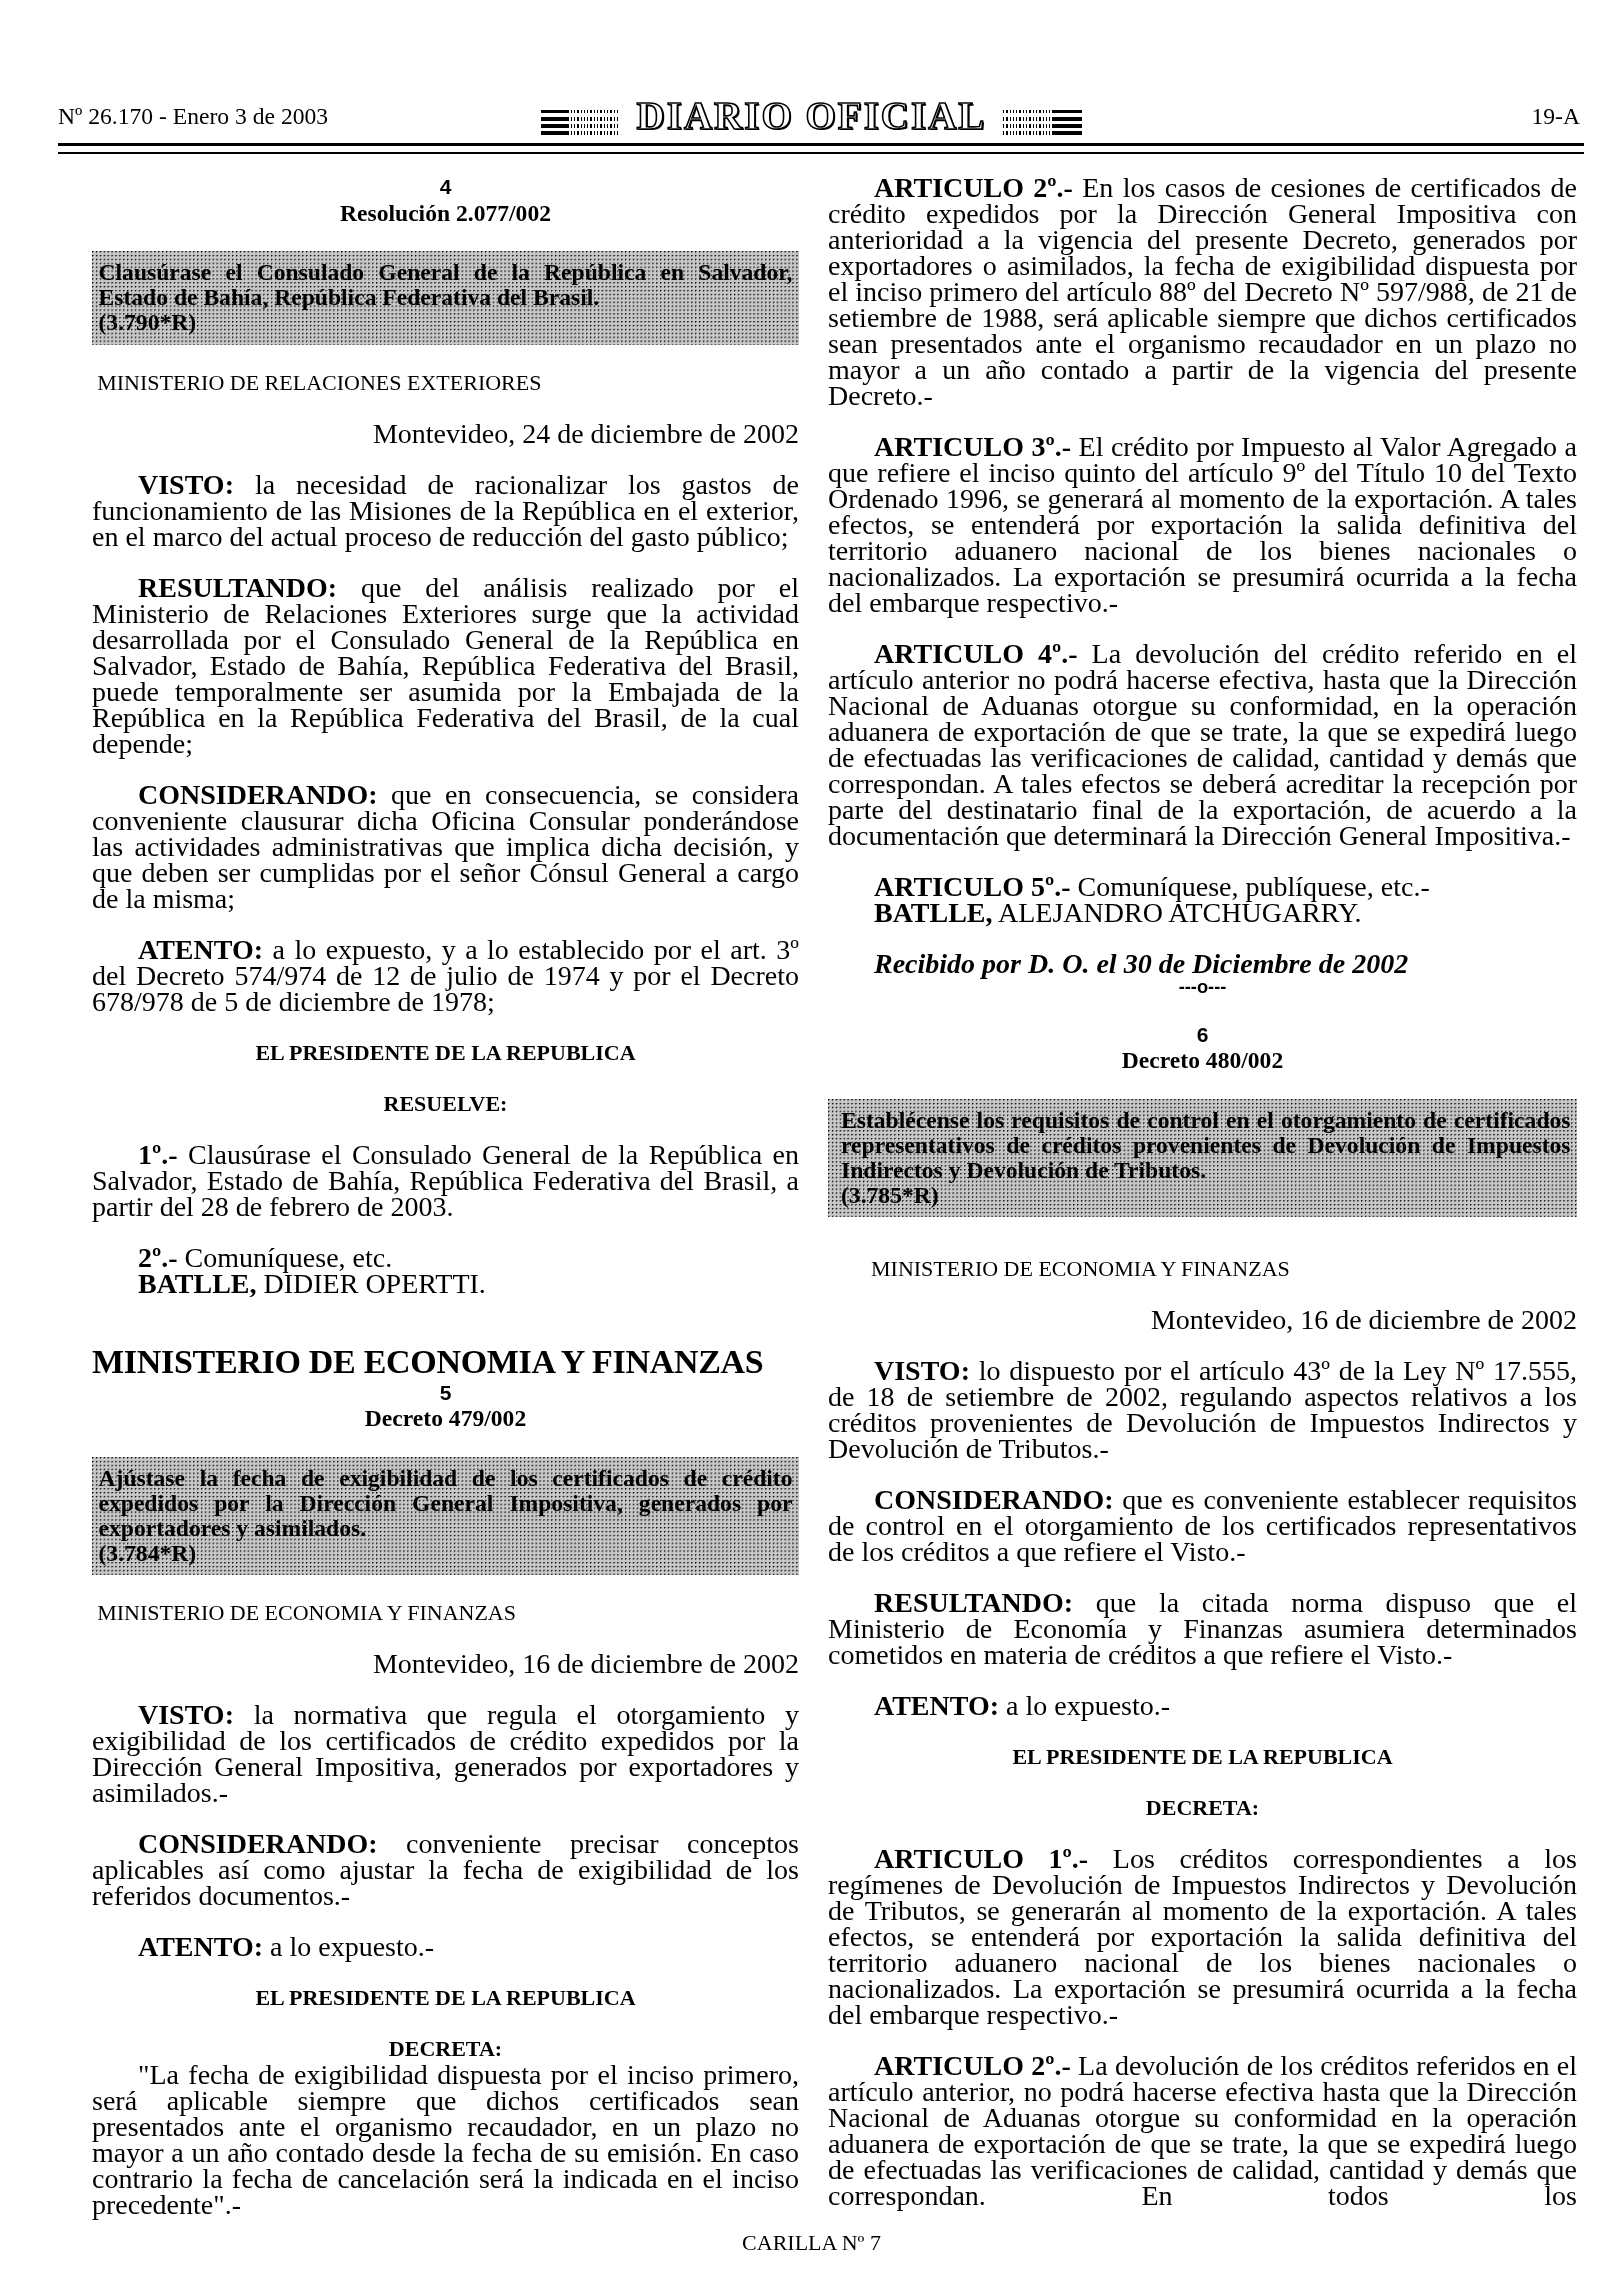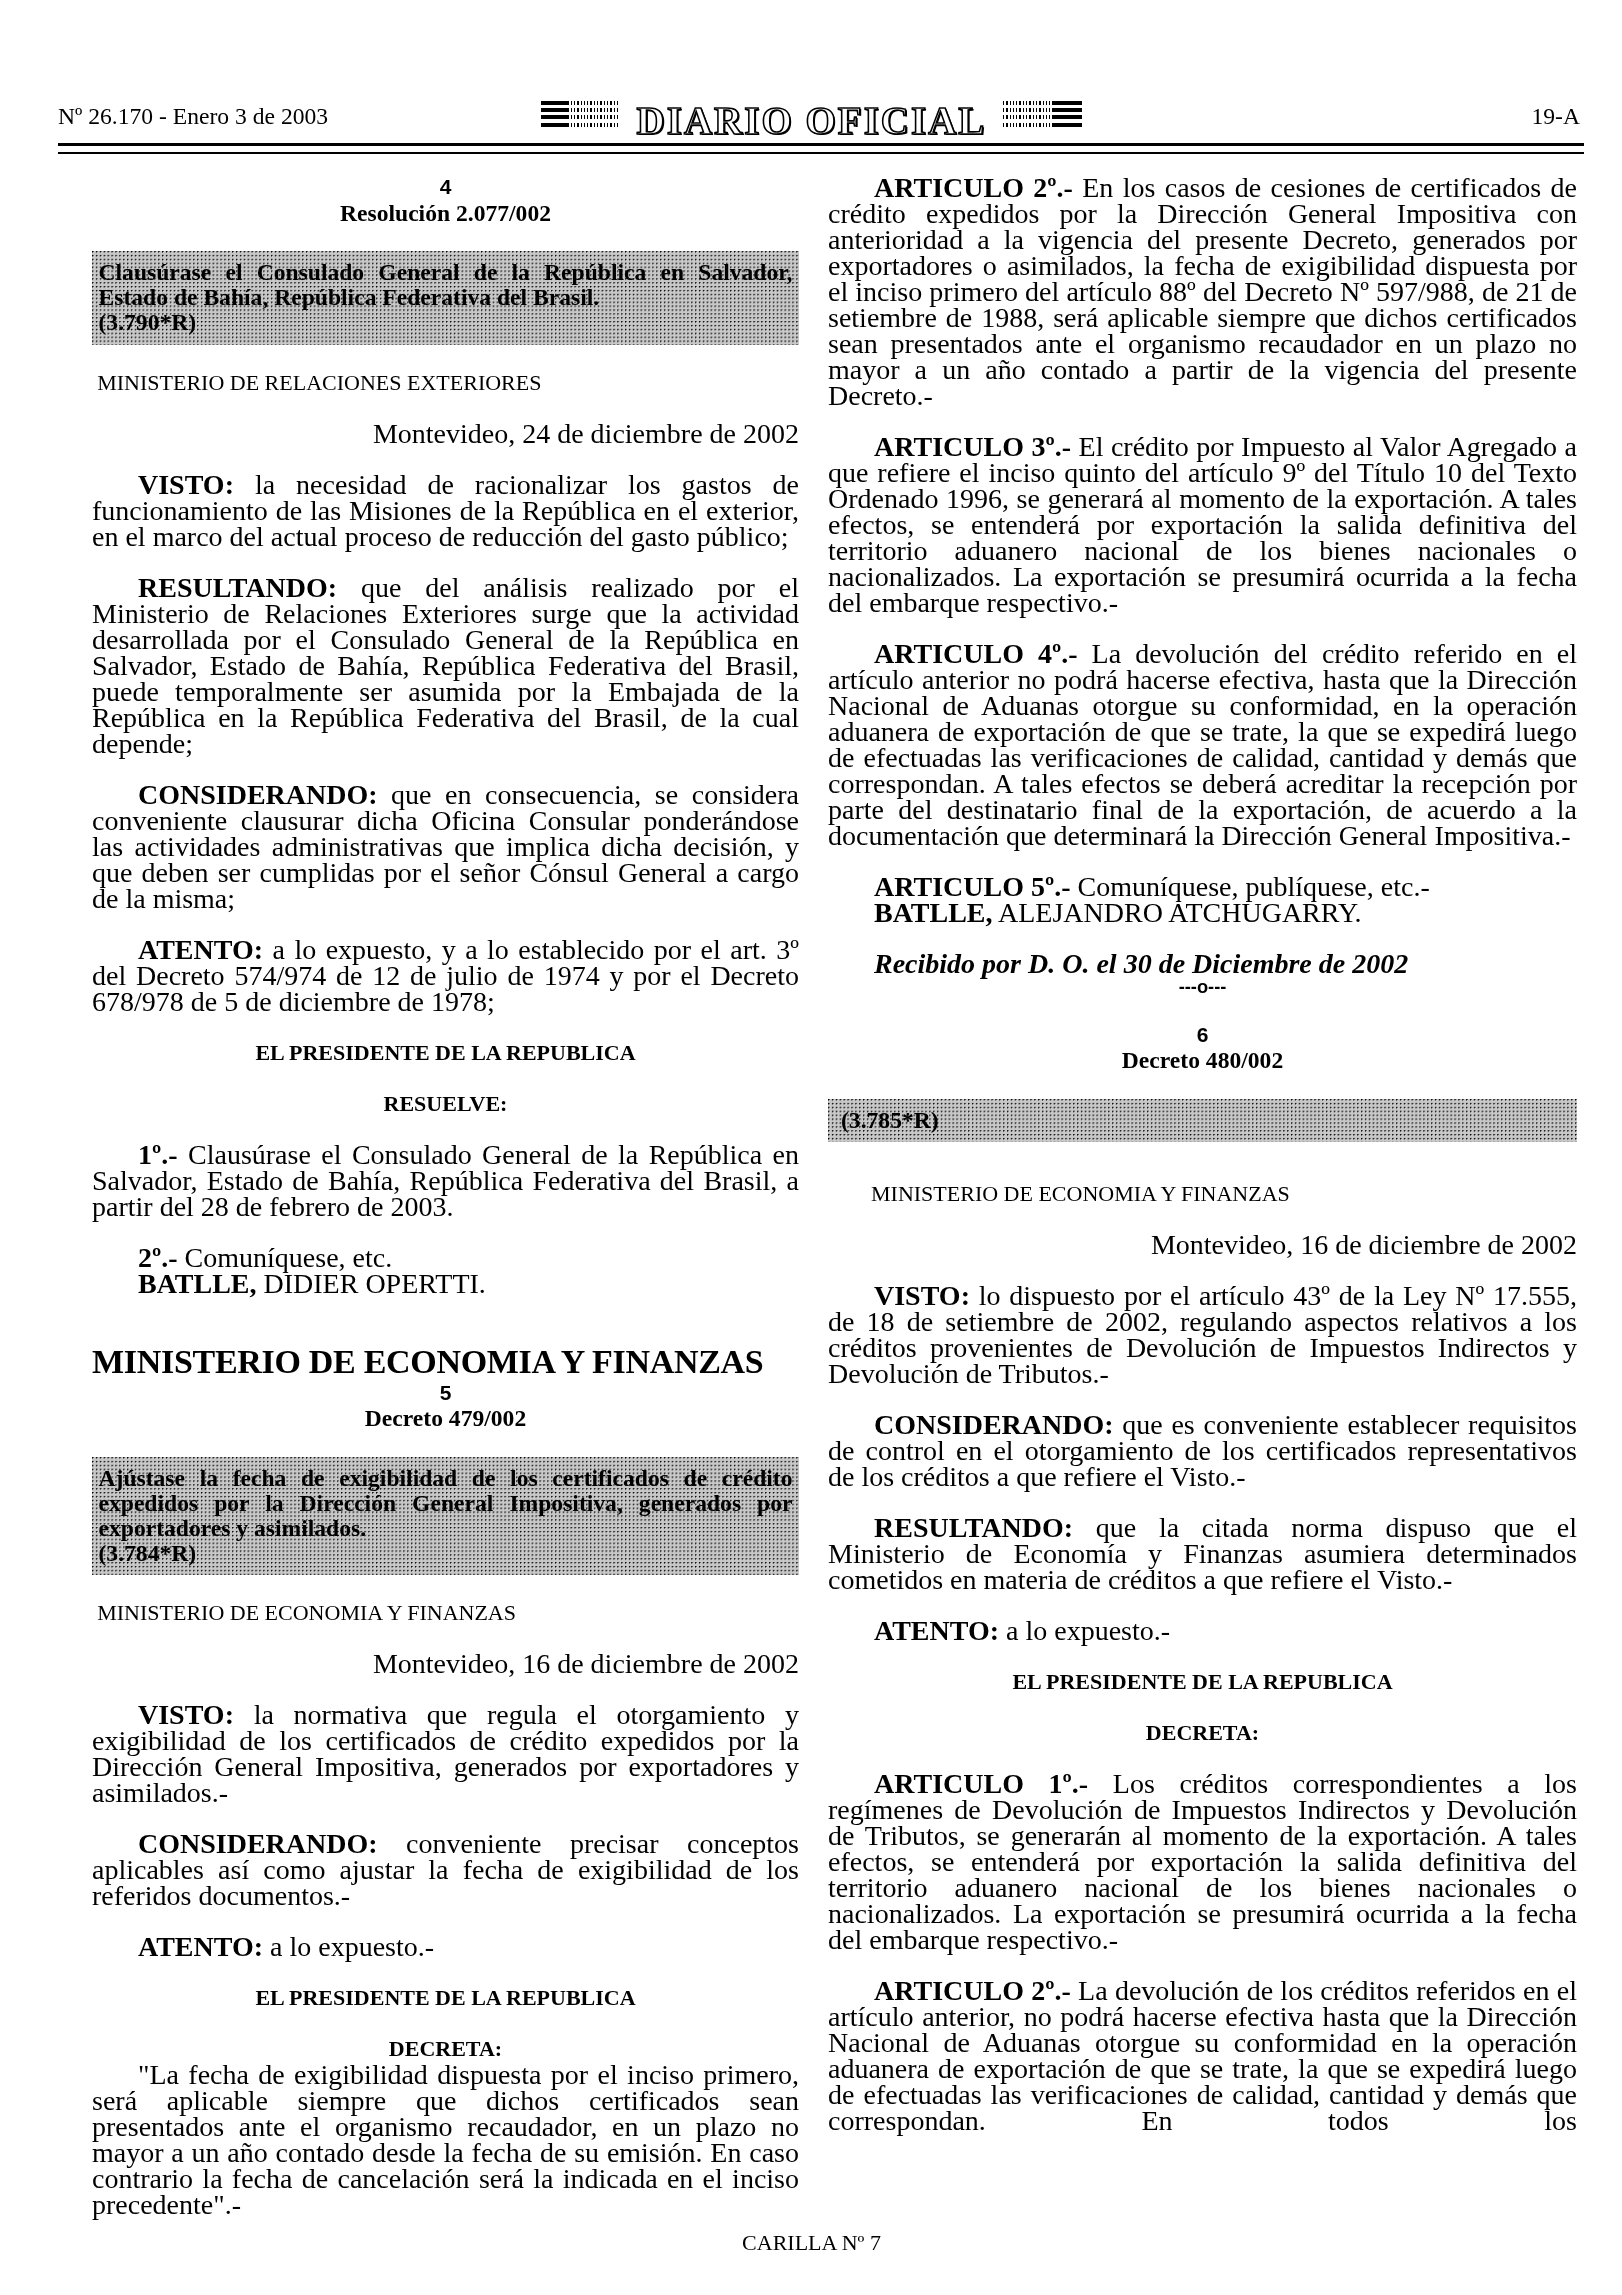--- a/index.html
+++ b/index.html
@@ -11,21 +11,21 @@
   
   .hdr-left, .hdr-right {
     position: absolute; top: 103px; font-size: 23.6px; line-height: 26px;
   }
   .hdr-left { left: 58px; }
   .hdr-right { right: 43px; font-family: Liberation Serif, serif; }
   .masthead {
     position: absolute; top: 96px; left: 0; width: 1623px; text-align: center;
     height: 39px;
   }
-  .masthead-inner { display: inline-flex; align-items: flex-start; gap: 17px; }
+  .masthead-inner { display: inline-flex; align-items: flex-end; gap: 17px; }
   .masthead .lines { display: flex; flex-direction: column; gap: 3.3px; width: 79px; }
   .masthead .lines span {
     display: block; height: 3.9px;
     background: repeating-linear-gradient(90deg, #000 0 2px, #fff 2px 3.9px);
   }
   .masthead .lines.l span { background: linear-gradient(90deg, #000 0 35%, transparent 35%), repeating-linear-gradient(90deg, #000 0 1.3px, #fff 1.3px 3.3px); }
   .masthead .lines.r span { background: linear-gradient(270deg, #000 0 35%, transparent 35%), repeating-linear-gradient(90deg, #000 0 1.3px, #fff 1.3px 3.3px); }
   .masthead .title {
     font-family: "Liberation Serif", "DejaVu Serif", serif;
     font-weight: bold; font-size: 39px; letter-spacing: 2px; line-height: 39px;
@@ -154,20 +154,21 @@
     <p class="ind gap" style="text-align:left;"><span class="label">ARTICULO 5º.-</span><span> Comuníquese, publíquese, etc.-</span></p>
     <p class="ind" style="text-align:left;"><span class="label">BATLLE,</span><span> ALEJANDRO ATCHUGARRY.</span></p>
     <p class="ind gap italic-b" style="text-align:left;">Recibido por D. O. el 30 de Diciembre de 2002</p>
     <div class="sep">---o---</div>
   </section>
 
   <section style="margin-top:26px;">
     <div class="num">6</div>
     <div class="docref">Decreto 480/002</div>
     <div class="shade" style="padding-left:13px;">
+      <p>Establécense los requisitos de control en el otorgamiento de certificados representativos de créditos provenientes de Devolución de Impuestos Indirectos y Devolución de Tributos.</p>
       <p>(3.785*R)</p>
     </div>
     <p class="ministry" style="margin-top:39px;padding-left:43px;">MINISTERIO DE ECONOMIA Y FINANZAS</p>
     <p class="gap" style="text-align:right;">Montevideo, 16 de diciembre de 2002</p>
     <p class="ind gap"><span class="label">VISTO:</span><span> lo dispuesto por el artículo 43º de la Ley Nº 17.555, de 18 de setiembre de 2002, regulando aspectos relativos a los créditos provenientes de Devolución de Impuestos Indirectos y Devolución de Tributos.-</span></p>
     <p class="ind gap"><span class="label">CONSIDERANDO:</span><span> que es conveniente establecer requisitos de control en el otorgamiento de los certificados representativos de los créditos a que refiere el Visto.-</span></p>
     <p class="ind gap"><span class="label">RESULTANDO:</span><span> que la citada norma dispuso que el Ministerio de Economía y Finanzas asumiera determinados cometidos en materia de créditos a que refiere el Visto.-</span></p>
     <p class="ind gap"><span class="label">ATENTO:</span><span> a lo expuesto.-</span></p>
     <p class="head-c gap">EL PRESIDENTE DE LA REPUBLICA</p>
     <p class="head-c gap">DECRETA:</p>

